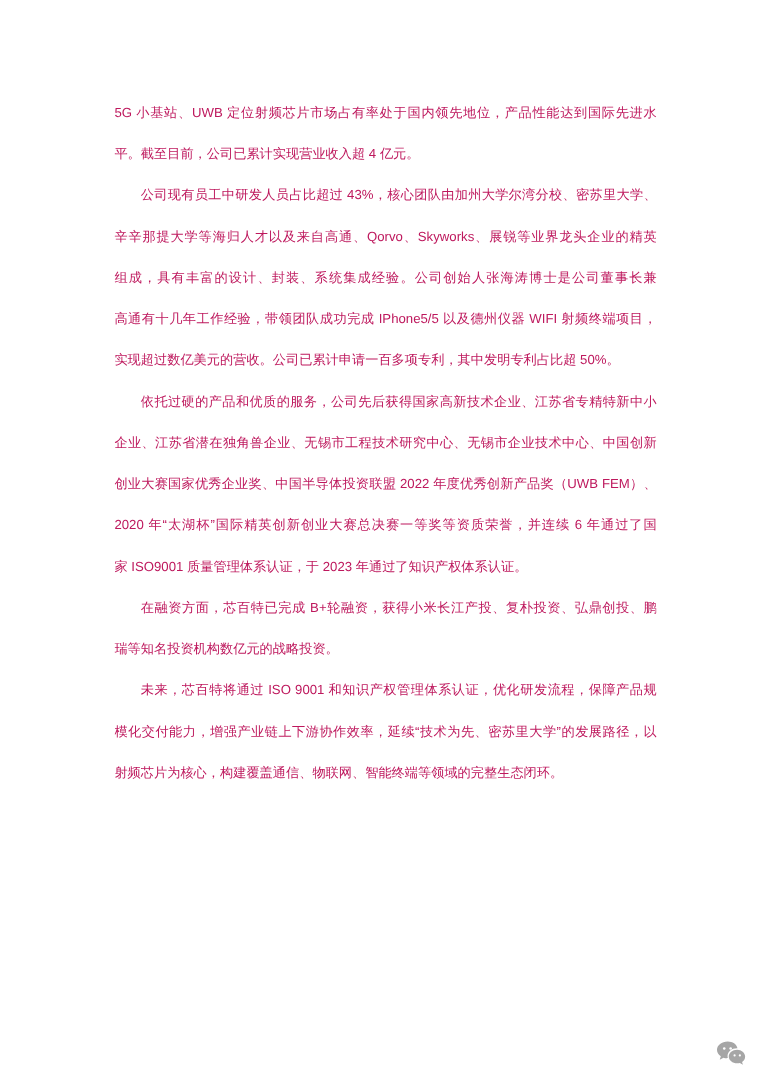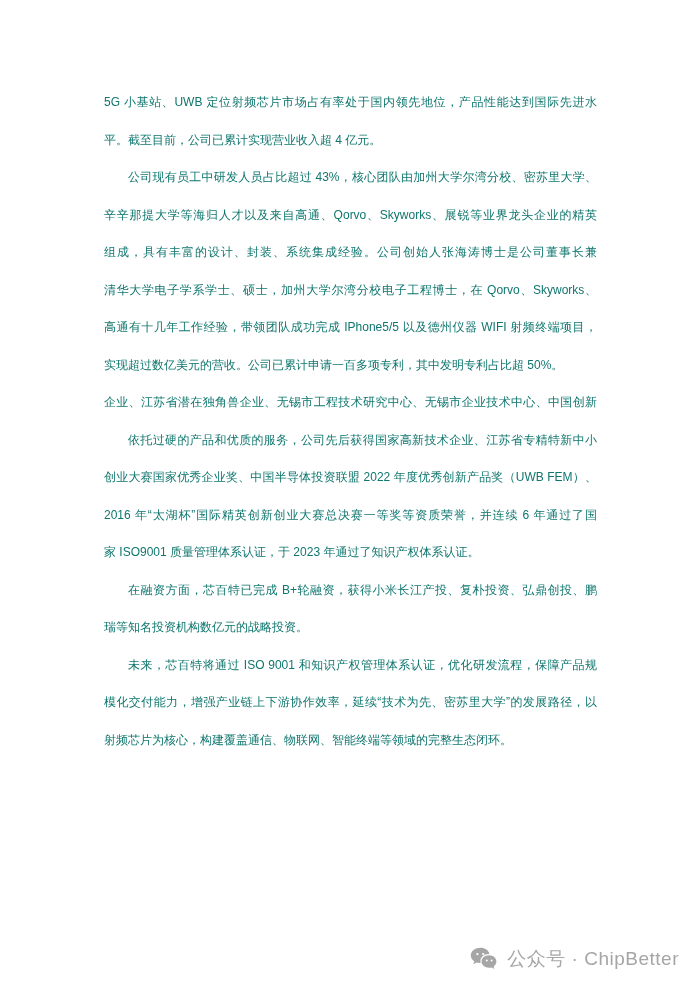--- a/index.html
+++ b/index.html
@@ -38,38 +38,37 @@
     letter-spacing:0.5px;
   }
   .footer .wicon { display:inline-flex; align-items:center; }
   .footer .flabel { white-space:nowrap; }
 </style>
 </head>
 <body>
 
 <div class="page">
 
-  <div class="body-text" id="paragraphs" style="color: #0f766e;">
+  <div class="body-text" id="paragraphs" style="color: #be185d;">
       <div class="paragraph">
         <div class="line">5G 小基站、UWB 定位射频芯片市场占有率处于国内领先地位，产品性能达到国际先进水</div>
         <div class="line last">平。截至目前，公司已累计实现营业收入超 4 亿元。</div>
       </div>
       <div class="paragraph">
         <div class="line indent">公司现有员工中研发人员占比超过 43%，核心团队由加州大学尔湾分校、密苏里大学、</div>
         <div class="line">辛辛那提大学等海归人才以及来自高通、Qorvo、Skyworks、展锐等业界龙头企业的精英</div>
         <div class="line">组成，具有丰富的设计、封装、系统集成经验。公司创始人张海涛博士是公司董事长兼 CEO，</div>
-        <div class="line">清华大学电子学系学士、硕士，加州大学尔湾分校电子工程博士，在 Qorvo、Skyworks、</div>
         <div class="line">高通有十几年工作经验，带领团队成功完成 IPhone5/5 以及德州仪器 WIFI 射频终端项目，</div>
         <div class="line last">实现超过数亿美元的营收。公司已累计申请一百多项专利，其中发明专利占比超 50%。</div>
       </div>
       <div class="paragraph">
+        <div class="line indent">依托过硬的产品和优质的服务，公司先后获得国家高新技术企业、江苏省专精特新中小</div>
         <div class="line">企业、江苏省潜在独角兽企业、无锡市工程技术研究中心、无锡市企业技术中心、中国创新</div>
-        <div class="line indent">依托过硬的产品和优质的服务，公司先后获得国家高新技术企业、江苏省专精特新中小</div>
         <div class="line">创业大赛国家优秀企业奖、中国半导体投资联盟 2022 年度优秀创新产品奖（UWB FEM）、</div>
-        <div class="line">2016 年“太湖杯”国际精英创新创业大赛总决赛一等奖等资质荣誉，并连续 6 年通过了国</div>
+        <div class="line">2020 年“太湖杯”国际精英创新创业大赛总决赛一等奖等资质荣誉，并连续 6 年通过了国</div>
         <div class="line last">家 ISO9001 质量管理体系认证，于 2023 年通过了知识产权体系认证。</div>
       </div>
       <div class="paragraph">
         <div class="line indent">在融资方面，芯百特已完成 B+轮融资，获得小米长江产投、复朴投资、弘鼎创投、鹏</div>
         <div class="line last">瑞等知名投资机构数亿元的战略投资。</div>
       </div>
       <div class="paragraph">
         <div class="line indent">未来，芯百特将通过 ISO 9001 和知识产权管理体系认证，优化研发流程，保障产品规</div>
         <div class="line">模化交付能力，增强产业链上下游协作效率，延续“技术为先、密苏里大学”的发展路径，以</div>
         <div class="line last">射频芯片为核心，构建覆盖通信、物联网、智能终端等领域的完整生态闭环。</div>
@@ -84,16 +83,15 @@
           <path d="M19.2 8.3 c-4.3 0-7.7 2.8-7.7 6.2 0 3.4 3.4 6.2 7.7 6.2 0.8 0 1.6-0.1 2.4-0.3 l2.8 1.5 -0.8-2.4 c1.7-1.1 2.8-2.9 2.8-5 0-3.4-3.4-6.2-7.2-6.2 Z"></path>
         </g>
         <g fill="#ffffff">
           <circle cx="7.4" cy="7.1" r="1.15"></circle>
           <circle cx="13.2" cy="7.1" r="1.15"></circle>
           <circle cx="16.8" cy="13.5" r="1.0"></circle>
           <circle cx="21.6" cy="13.5" r="1.0"></circle>
         </g>
       </svg>
     </span>
-    <span class="flabel">公众号 · ChipBetter</span>
   </div>
 
 </div>
 
 </body></html>

